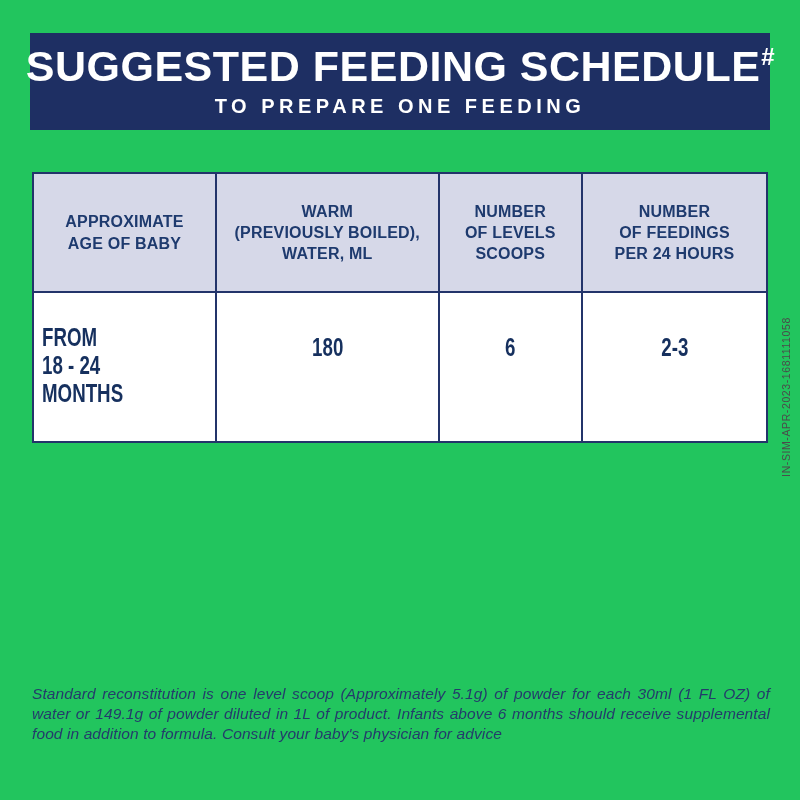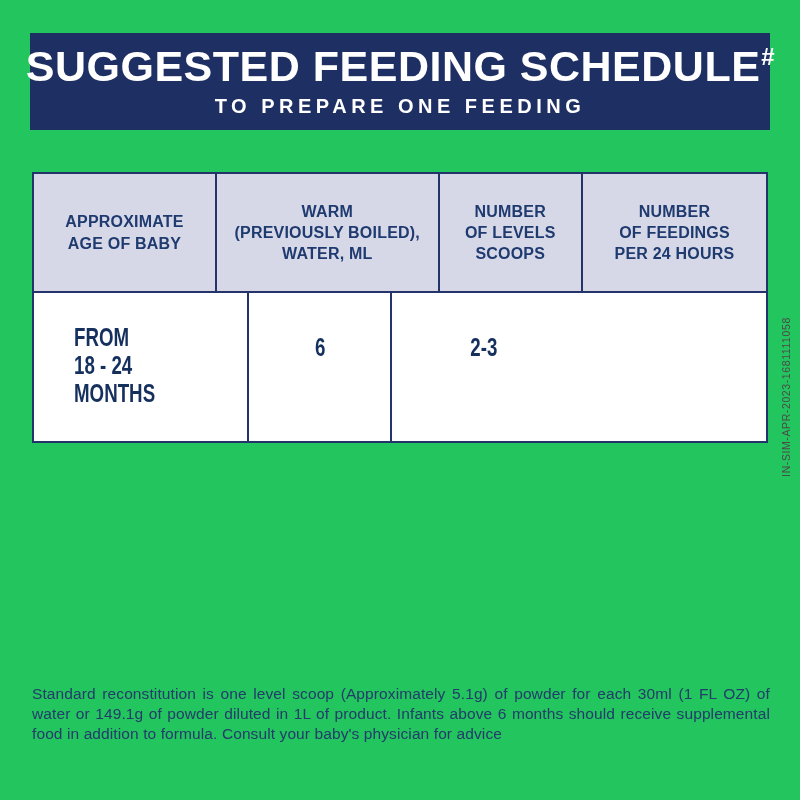--- a/index.html
+++ b/index.html
@@ -97,21 +97,21 @@
 
   .condensed {
     display: inline-block;
     color: #16305E;
     font-weight: 700;
     font-size: 26px;
     line-height: 1.08;
     white-space: pre-line;
     transform: scaleX(0.72);
   }
-  .cell-age { padding-left: 8px; margin-left: 32px; }
+  .cell-age { padding-left: 8px; }
   .cell-age .condensed { transform-origin: left top; }
   .body-cell.num .condensed { transform-origin: center top; }
 
   
   .side-code {
     position: absolute;
     left: 702px; top: 390px;
     width: 170px; height: 14px;
     transform: rotate(-90deg);
     transform-origin: center center;
@@ -125,20 +125,21 @@
   
   .footnote {
     position: absolute;
     left: 32px;
     width: 738px;
     text-align: justify;
     color: #243B6B;
     font-size: 15.5px;
     line-height: 20px;
     letter-spacing: 0.1px;
+    font-style: italic;
   }
   .footnote-1 { top: 684px; }
   .footnote-2 { top: 746px; }
 </style>
 </head>
 <body>
 
 <div class="page">
 
   <div class="banner">
@@ -158,20 +159,23 @@
 SCOOPS</div>
       <div class="t-cell col-4 head-cell">NUMBER
 OF FEEDINGS
 PER 24 HOURS</div>
     </div>
     <div class="t-body">
       <div class="t-cell col-1 body-cell cell-age">
         <span class="condensed">FROM
 18 - 24 MONTHS</span>
       </div>
+      <div class="t-cell col-2 body-cell num">
+        <span class="condensed">180</span>
+      </div>
       <div class="t-cell col-3 body-cell num">
         <span class="condensed">6</span>
       </div>
       <div class="t-cell col-4 body-cell num">
         <span class="condensed">2-3</span>
       </div>
     </div>
   </div>
 
   <div class="side-code">IN-SIM-APR-2023-1681111058</div>

